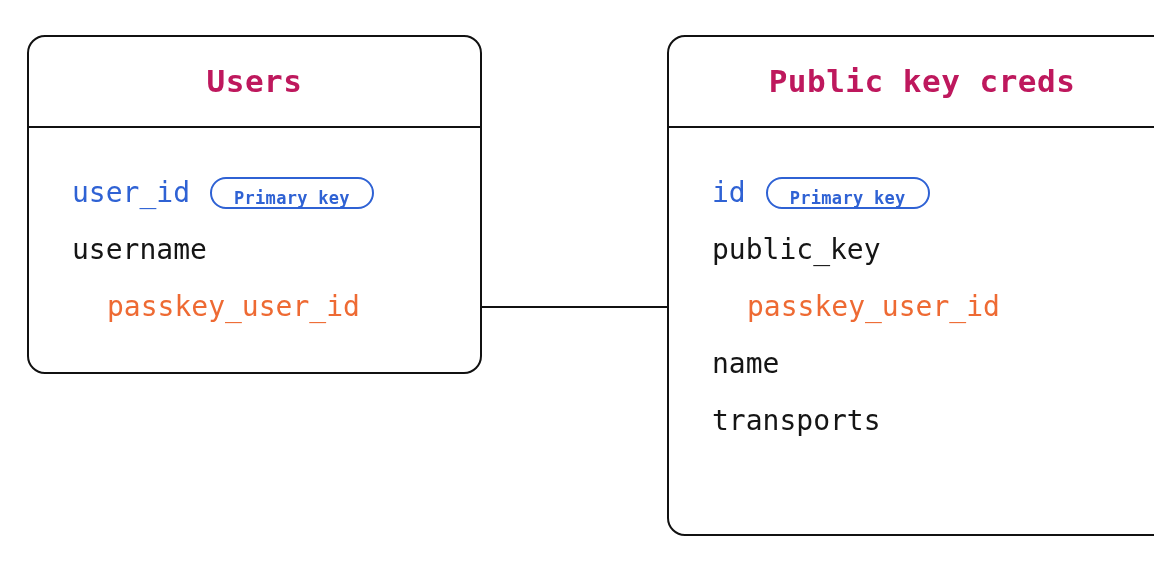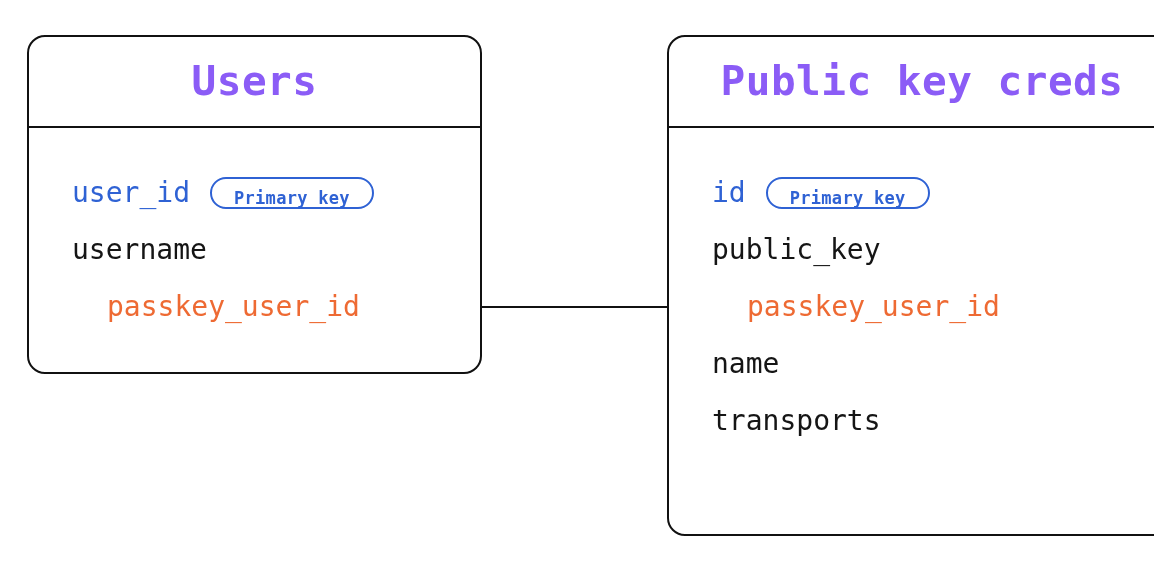--- a/index.html
+++ b/index.html
@@ -48,24 +48,24 @@
     top: 0;
     height: 91px;
     display: flex;
     align-items: center;
     justify-content: center;
     border-bottom: 2px solid #111111;
     box-sizing: border-box;
   }
   .entity-title {
     font-family: "DejaVu Sans Mono", "Liberation Mono", monospace;
-    font-size: 41px;
+    font-size: 31px;
     font-weight: bold;
     letter-spacing: 0.5px;
-    color: #8b5cf6;
+    color: #be185d;
     white-space: nowrap;
     line-height: 1;
   }
 
   .field-list {
     position: absolute;
     left: 0;
     right: 0;
     top: 93px;
     padding: 34px 0 0 43px;

